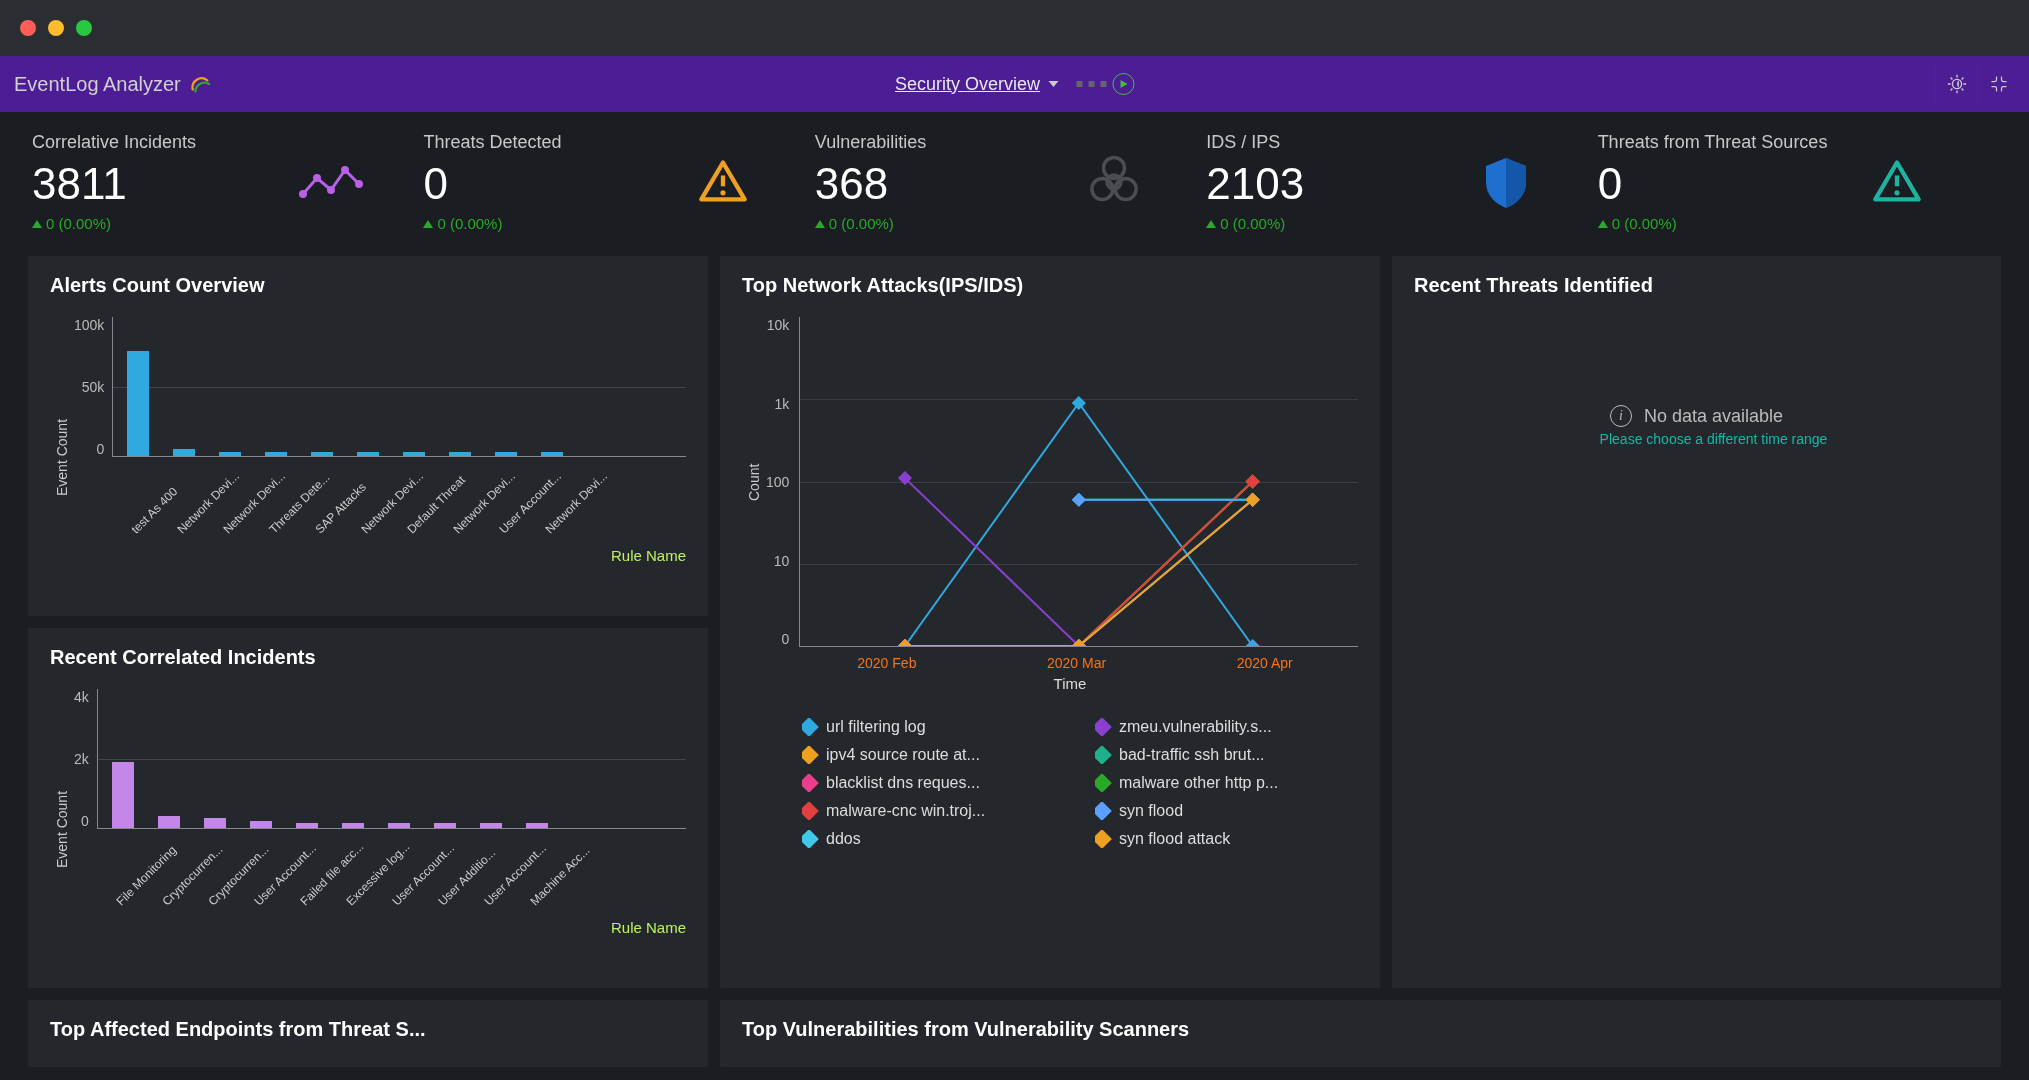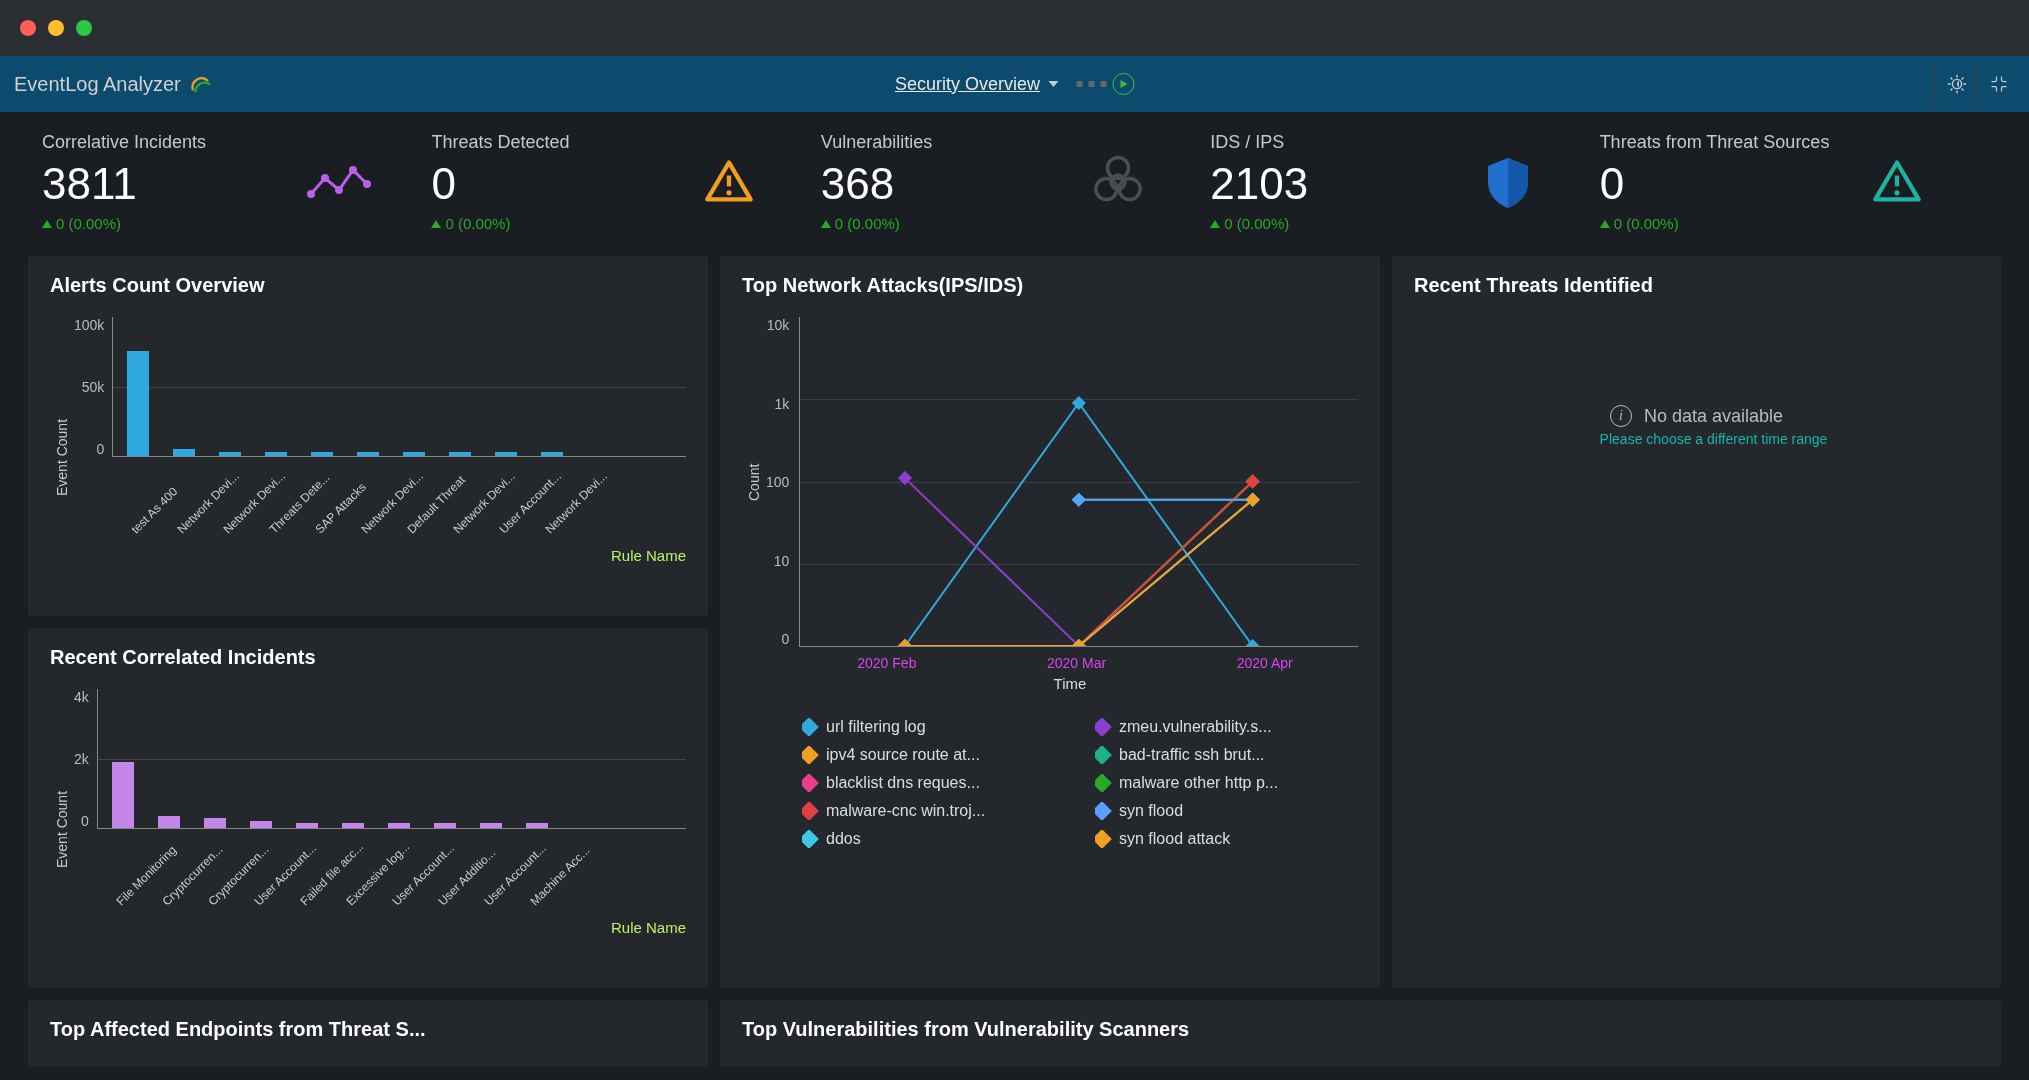--- a/index.html
+++ b/index.html
@@ -22,21 +22,21 @@
 }
 .traffic-lights { display: flex; gap: 12px; }
 .light { width: 16px; height: 16px; border-radius: 50%; }
 .light.red { background: #ff5f57; }
 .light.yellow { background: #febc2e; }
 .light.green { background: #28c840; }
 
 
 .headerbar {
   height: 56px;
-  background: #0c4a6e;
+  background: #4c1d95;
   display: flex;
   align-items: center;
   position: relative;
 }
 .brand {
   display: flex;
   align-items: center;
   gap: 8px;
   padding-left: 14px;
   font-size: 20px;
@@ -88,21 +88,21 @@
 }
 .icon-btn {
   width: 42px; height: 42px;
   display: flex; align-items: center; justify-content: center;
   border-left: 1px solid #3a3d41;
 }
 
 
 .kpi-row {
   display: flex;
-  padding: 20px 40px 24px 42px;
+  padding: 20px 40px 24px 32px;
   gap: 0;
 }
 .kpi {
   flex: 1;
   display: flex;
   align-items: center;
   justify-content: space-between;
   padding-right: 60px;
 }
 .kpi-text { display: flex; flex-direction: column; gap: 6px; }
@@ -236,21 +236,21 @@
   height: 330px;
   border-left: 1px solid #888;
   border-bottom: 1px solid #888;
   position: relative;
 }
 .grid-h { position: absolute; left:0; right:0; border-top:1px solid #3a3d41; }
 .line-xlabels {
   display: flex;
   justify-content: space-around;
   font-size: 14px;
-  color: #d946ef;
+  color: #f97316;
   margin-top: 8px;
   padding-left: 50px;
 }
 .line-xtitle { text-align:center; font-size:15px; color:#ddd; margin-top: 4px; padding-left:40px;}
 .legend {
   display: grid;
   grid-template-columns: 1fr 1fr;
   gap: 10px 30px;
   margin-top: 26px;
   padding-left: 60px;

